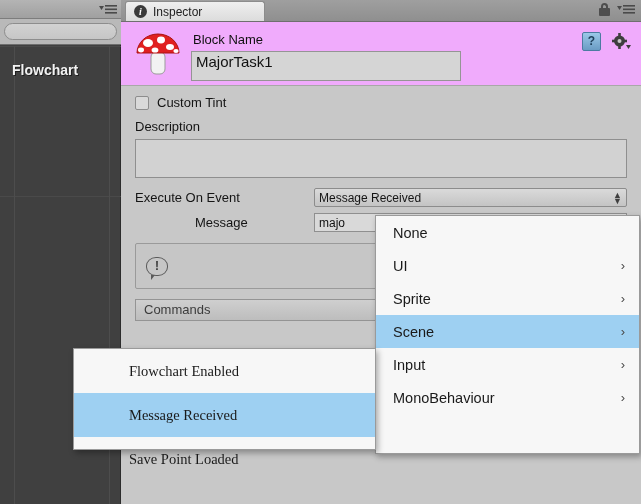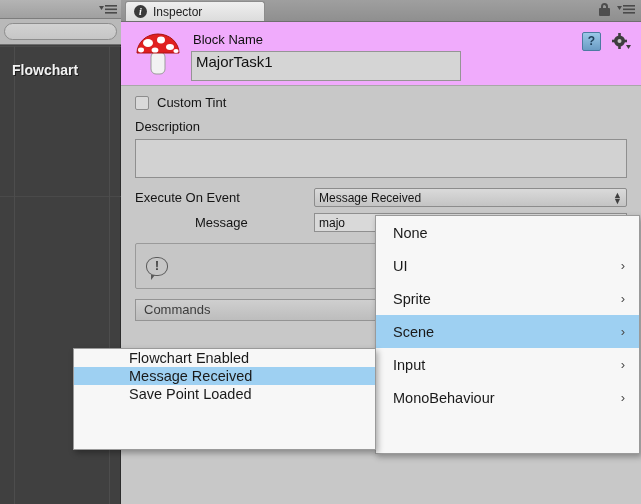--- a/index.html
+++ b/index.html
@@ -197,21 +197,21 @@
     height: 33px; display: flex; align-items: center;
     padding: 0 14px 0 17px;
     font-size: 14.5px; color: #1a1a1a;
     justify-content: space-between;
   }
   .menu-item.selected { background: #9ed0f2; }
   .menu-item .chev { font-size: 13px; color: #4a4a4a; }
 
   #menu-event { left: 375px; top: 215px; width: 265px; height: 239px; }
   #menu-scene { left: 73px; top: 348px; width: 303px; height: 102px; }
-  #menu-scene .menu-item { height: 18px; padding-left: 55px; }
+  #menu-scene .menu-item { height: 44px; padding-left: 55px; font-family: Liberation Serif, serif; }
 </style>
 </head>
 <body>
 <div id="root">
 
 <div class="left-panel">
 
   <div class="left-topbar">
     <svg class="menu-ico" viewBox="0 0 18 11">
       <polygon points="0,2 5,2 2.5,6" fill="#4a4a4a"></polygon>

